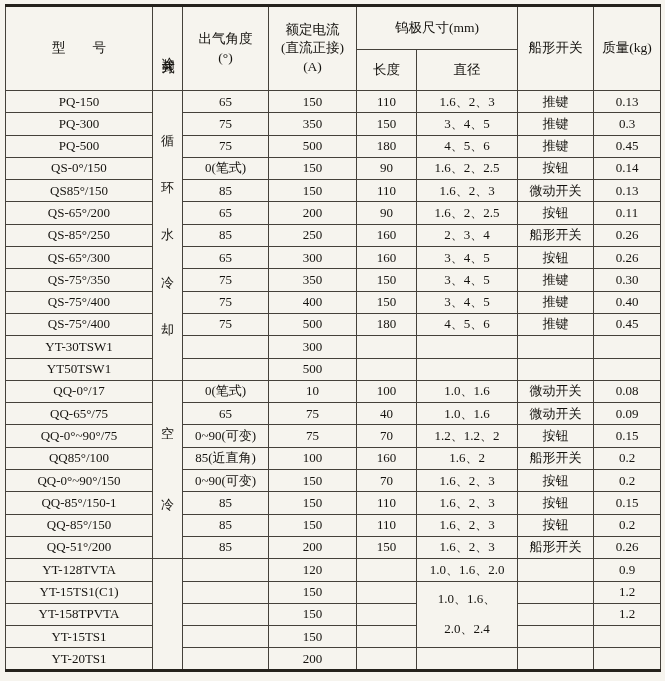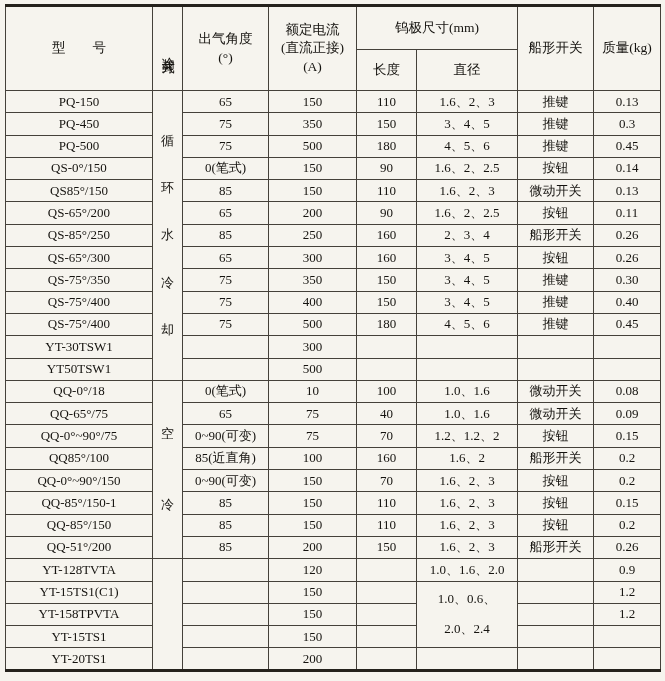--- a/index.html
+++ b/index.html
@@ -118,21 +118,21 @@
           </div>
         </td>
         <td>65</td>
         <td>150</td>
         <td>110</td>
         <td>1.6、2、3</td>
         <td>推键</td>
         <td>0.13</td>
       </tr>
       <tr>
-        <td class="model-cell">PQ-450</td>
+        <td class="model-cell">PQ-300</td>
         <td>75</td>
         <td>350</td>
         <td>150</td>
         <td>3、4、5</td>
         <td>推键</td>
         <td>0.3</td>
       </tr>
       <tr>
         <td class="model-cell">PQ-500</td>
         <td>75</td>
@@ -226,21 +226,21 @@
       <tr>
         <td class="model-cell">YT50TSW1</td>
         <td></td>
         <td>500</td>
         <td></td>
         <td></td>
         <td></td>
         <td></td>
       </tr>
       <tr>
-        <td class="model-cell">QQ-0°/18</td>
+        <td class="model-cell">QQ-0°/17</td>
         <td rowspan="8">
           <div class="cool-label cool-gap-lg">
             <span>空</span>
             <span>冷</span>
           </div>
         </td>
         <td>0(笔式)</td>
         <td>10</td>
         <td>100</td>
         <td>1.0、1.6</td>
@@ -321,21 +321,21 @@
         <td>1.0、1.6、2.0</td>
         <td></td>
         <td>0.9</td>
       </tr>
       <tr>
         <td class="model-cell">YT-15TS1(C1)</td>
         <td></td>
         <td>150</td>
         <td></td>
         <td class="diam-merge" rowspan="3">
-          <div>1.0、0.6、</div>
+          <div>1.0、1.6、</div>
           <div>2.0、2.4</div>
         </td>
         <td></td>
         <td>1.2</td>
       </tr>
       <tr>
         <td class="model-cell">YT-158TPVTA</td>
         <td></td>
         <td>150</td>
         <td></td>

